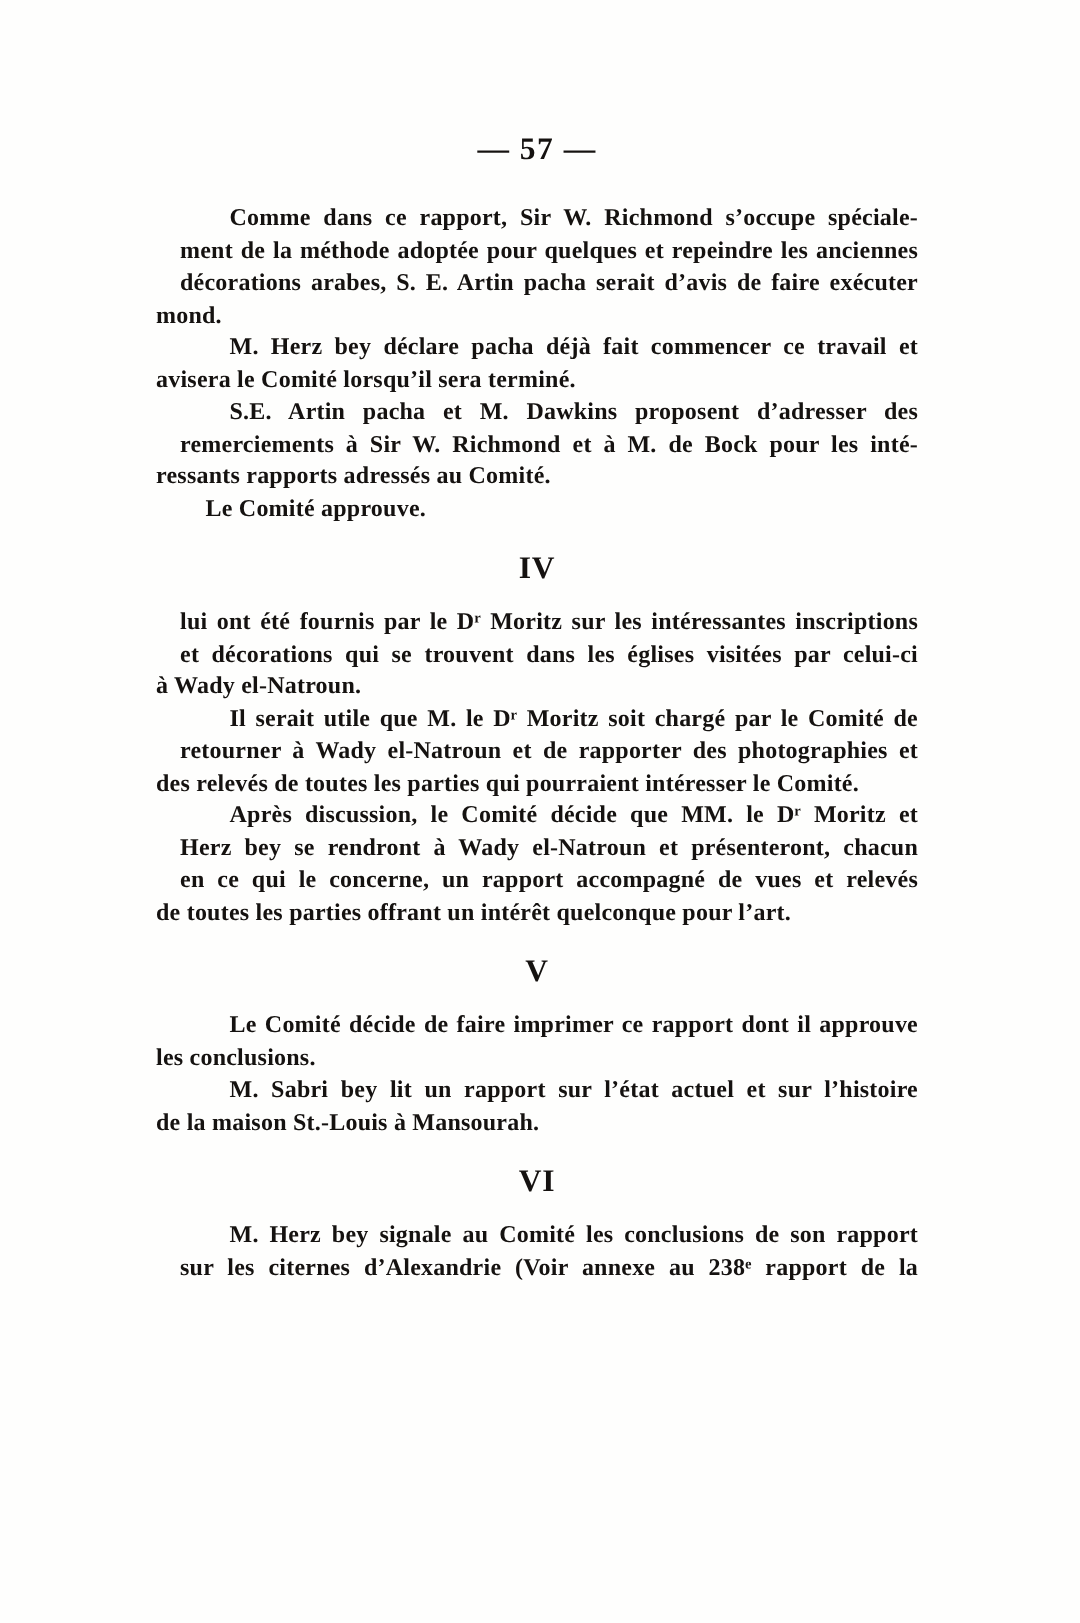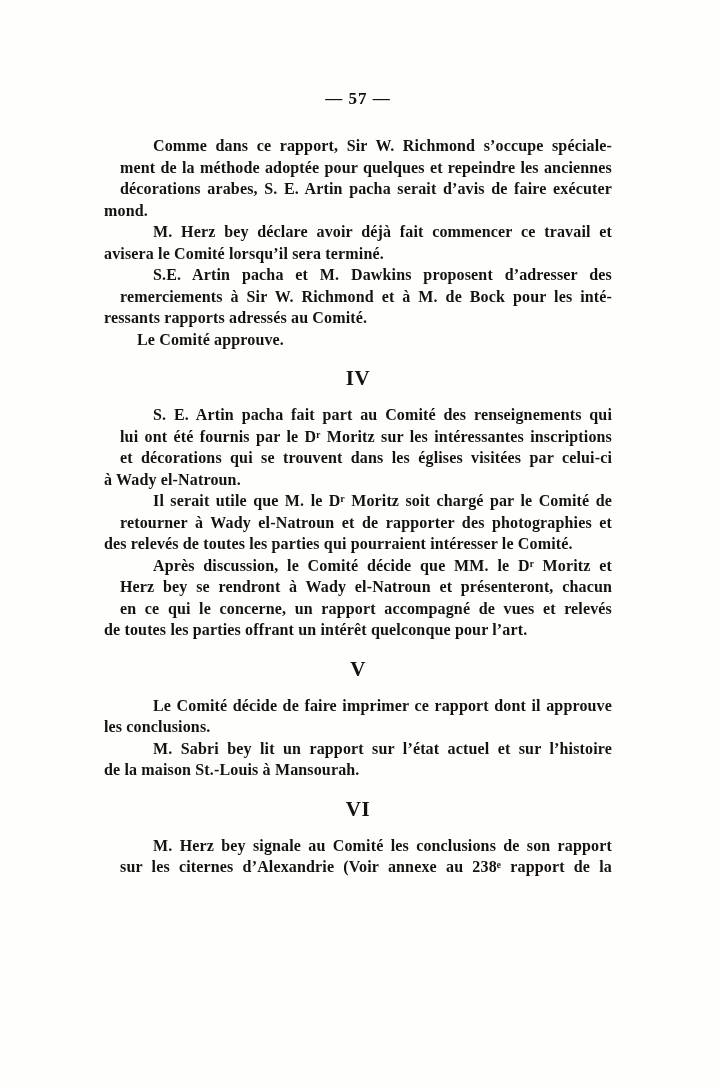--- a/index.html
+++ b/index.html
@@ -18,21 +18,21 @@
     color: #151210;
   }
   .text-block {
     position: absolute;
     left: 104px;
     top: 88px;
     width: 508px;
   }
   .page-number {
     text-align: center;
-    font-size: 17px;
+    font-size: 21px;
     line-height: 22px;
     letter-spacing: 1px;
     margin-bottom: 25px;
   }
   .para { margin: 0; }
   .line {
     font-size: 16px;
     line-height: 21.5px;
     letter-spacing: 0.15px;
     white-space: normal;
@@ -59,38 +59,37 @@
     <div class="page-number">— 57 —</div>
 
     <div class="para">
       <div class="line j indent">Comme dans ce rapport, Sir W. Richmond s’occupe spéciale-</div>
       <div class="line j">ment de la méthode adoptée pour quelques et repeindre les anciennes</div>
       <div class="line j">décorations arabes, S. E. Artin pacha serait d’avis de faire exécuter</div>
       <div class="line l">mond.</div>
     </div>
 
     <div class="para">
-      <div class="line j indent">M. Herz bey déclare avoir déjà fait commencer ce travail et</div>
+      <div class="line j indent">M. Herz bey déclare pacha déjà fait commencer ce travail et</div>
       <div class="line l">avisera le Comité lorsqu’il sera terminé.</div>
     </div>
 
     <div class="para">
       <div class="line j indent">S.E. Artin pacha et M. Dawkins proposent d’adresser des</div>
       <div class="line j">remerciements à Sir W. Richmond et à M. de Bock pour les inté-</div>
       <div class="line l">ressants rapports adressés au Comité.</div>
     </div>
 
     <div class="para">
       <div class="line l indent">Le Comité approuve.</div>
     </div>
 
     <div class="heading">IV</div>
 
     <div class="para">
-      <div class="line j indent">S. E. Artin pacha fait part au Comité des renseignements qui</div>
       <div class="line j">lui ont été fournis par le Dʳ Moritz sur les intéressantes inscriptions</div>
       <div class="line j">et décorations qui se trouvent dans les églises visitées par celui-ci</div>
       <div class="line l">à Wady el-Natroun.</div>
     </div>
 
     <div class="para">
       <div class="line j indent">Il serait utile que M. le Dʳ Moritz soit chargé par le Comité de</div>
       <div class="line j">retourner à Wady el-Natroun et de rapporter des photographies et</div>
       <div class="line l">des relevés de toutes les parties qui pourraient intéresser le Comité.</div>
     </div>

